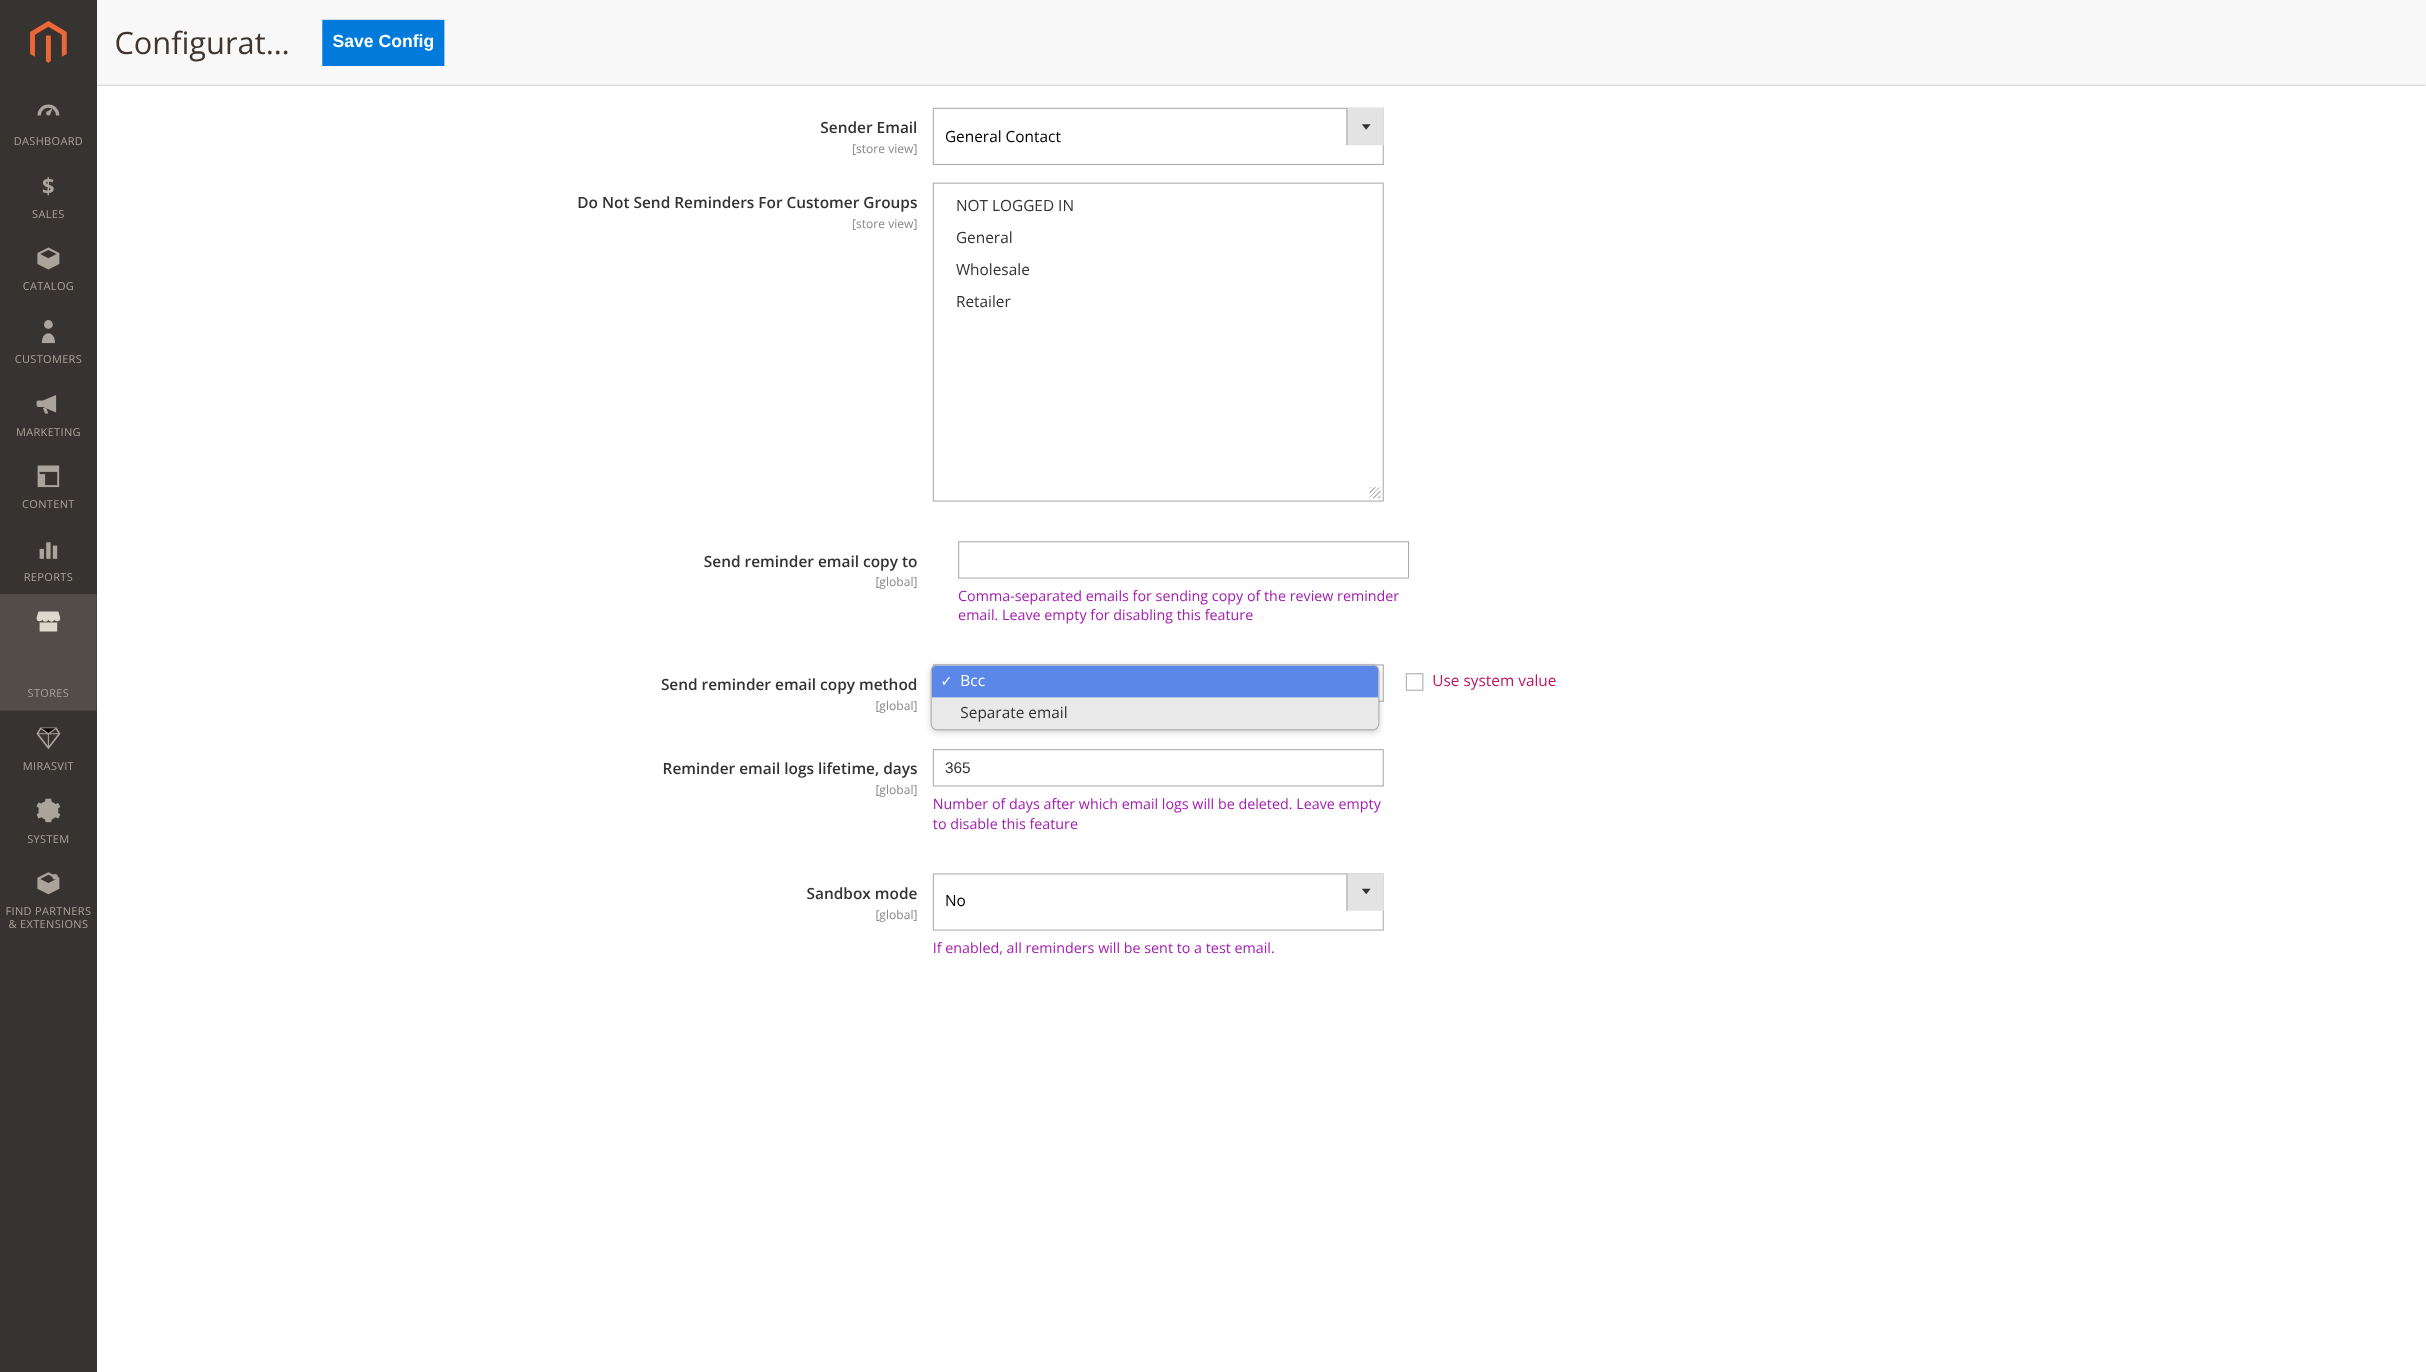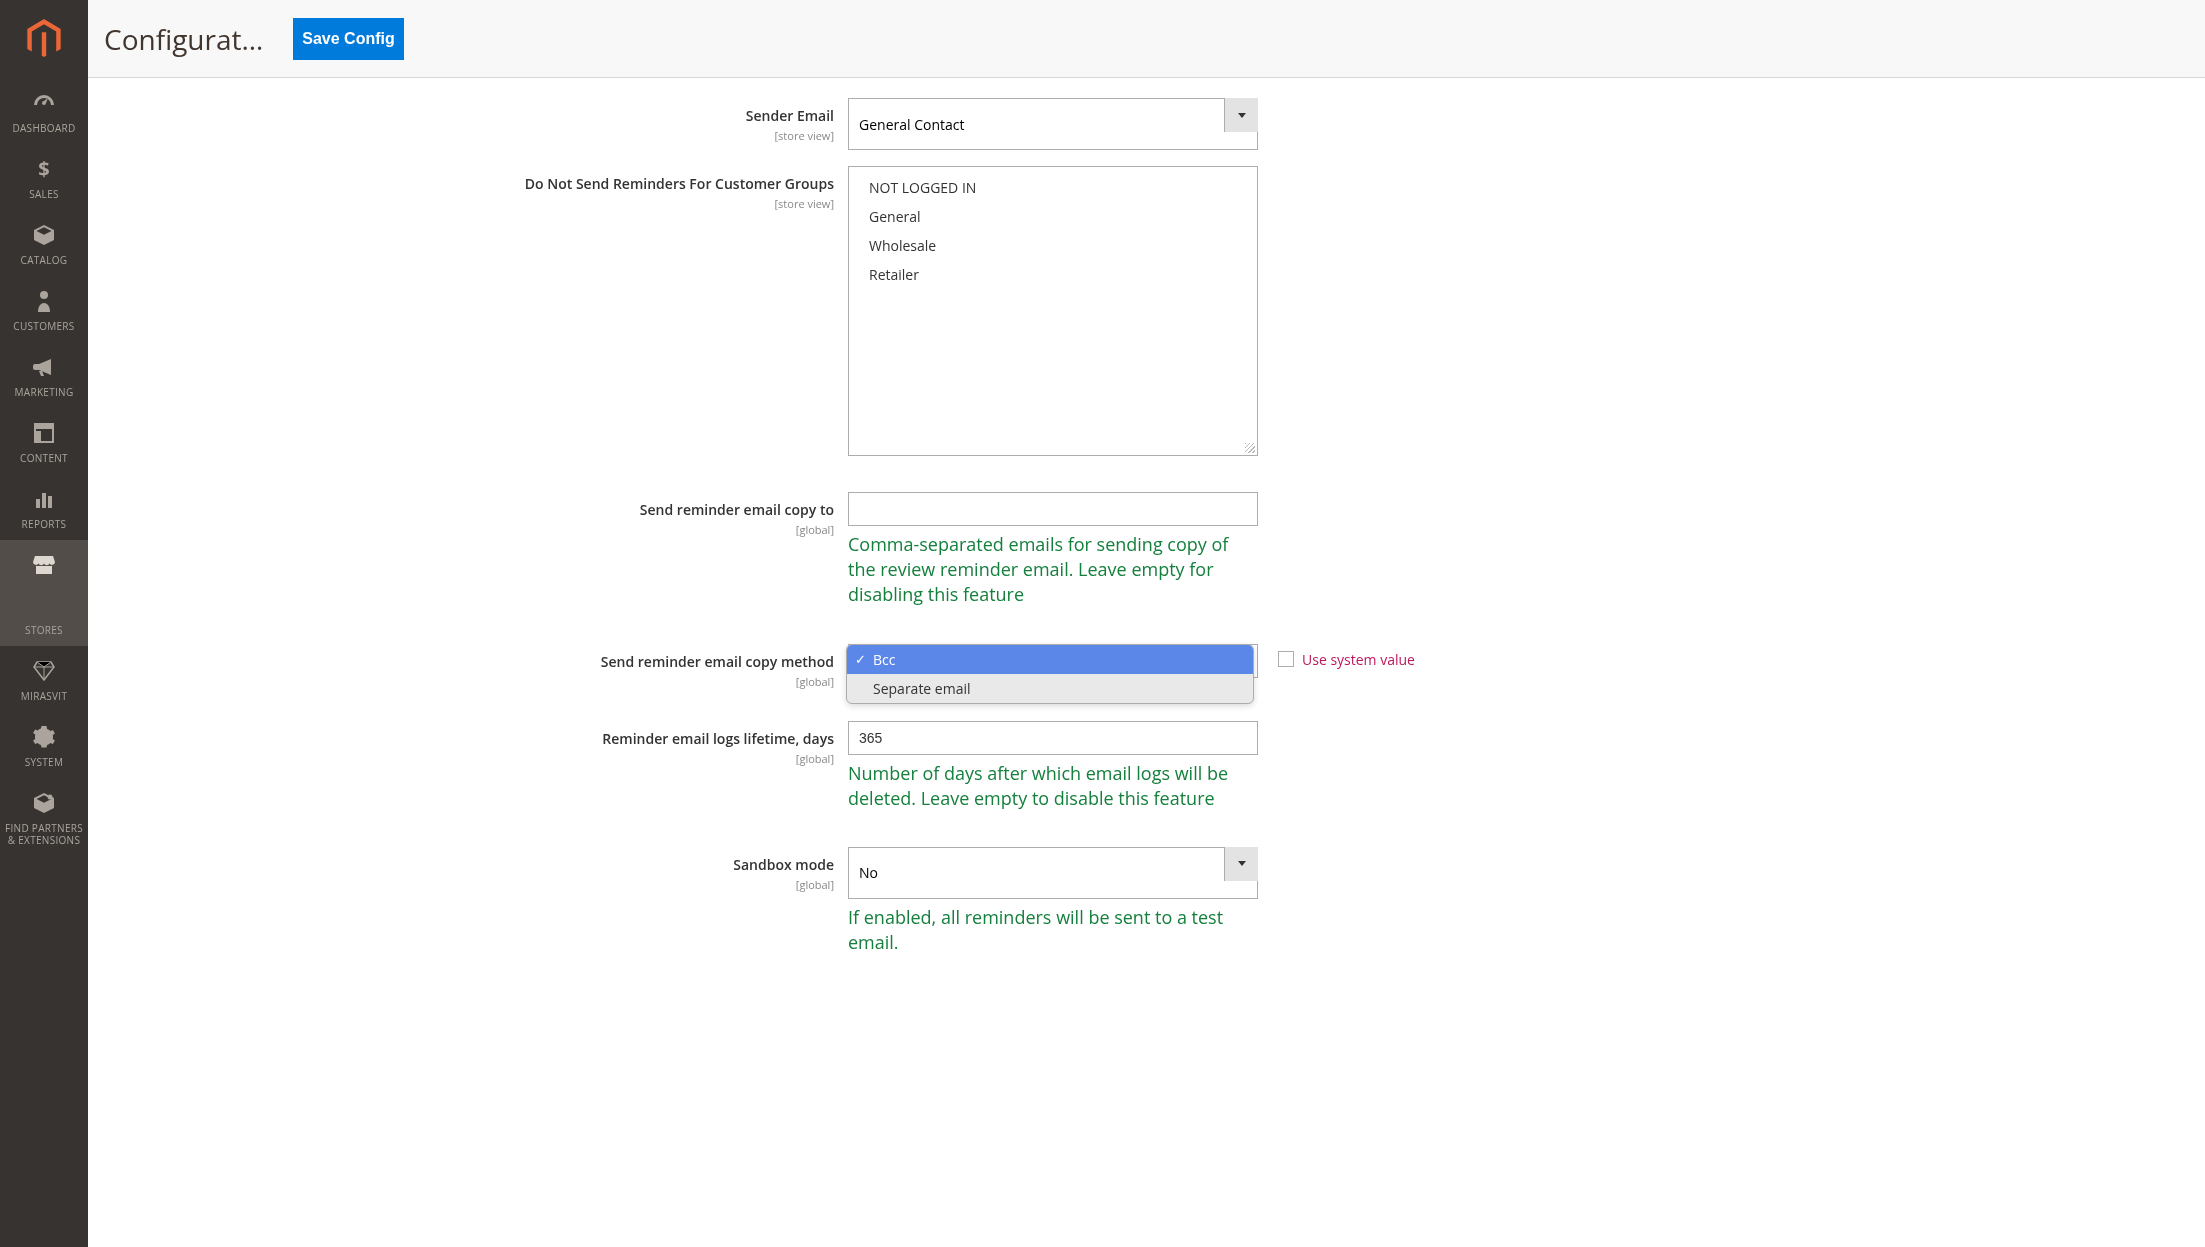--- a/index.html
+++ b/index.html
@@ -46,21 +46,21 @@
       margin-left: 88px; padding-top: 90px; padding-bottom: 40px;
     }
     .form-rows { display: flex; flex-direction: column; }
     .form-row { display: flex; padding: 8px 0; align-items: flex-start; }
     .label-col {
       width: 760px; text-align: right; padding-right: 14px; padding-top: 6px;
     }
     .label-text { font-size: 14px; font-weight: 600; color: #333; }
     .label-scope { display: block; font-size: 11px; color: #888; font-weight: 400; margin-top: 2px; }
     .field-col { display: flex; flex-direction: column; }
-    .field-note { font-size: 18px; color: #15803d; margin-top: 6px; max-width: 410px; line-height: 1.4; }
+    .field-note { font-size: 13px; color: #a21caf; margin-top: 6px; max-width: 410px; line-height: 1.4; }
     .extra-col { padding-left: 20px; display: flex; align-items: center; padding-top: 6px; }
 
     
     .select-wrap { position: relative; width: 410px; }
     .select-input {
       width: 100%; height: 52px; border: 1px solid #adadad; background: #fff;
       padding: 0 10px; font-size: 14px; display: flex; align-items: center;
     }
     .select-caret {
       position: absolute; right: 0; top: 0; width: 34px; height: 34px;
@@ -246,21 +246,21 @@
         <div class="multiselect">
           <div class="multiselect-option">NOT LOGGED IN</div>
           <div class="multiselect-option">General</div>
           <div class="multiselect-option">Wholesale</div>
           <div class="multiselect-option">Retailer</div>
           <div class="multiselect-resize"></div>
         </div>
       </div>
     </div>
 
-    <div class="form-row" style="margin-top:20px;">
+    <div class="form-row" style="margin-top:20px;gap:23px;">
       <div class="label-col">
         <span class="label-text">Send reminder email copy to</span>
         <span class="label-scope">[global]</span>
       </div>
       <div class="field-col">
         <input class="text-input" value="" style="">
         <div class="field-note">Comma-separated emails for sending copy of the review reminder email. Leave empty for disabling this feature</div>
       </div>
     </div>
 

